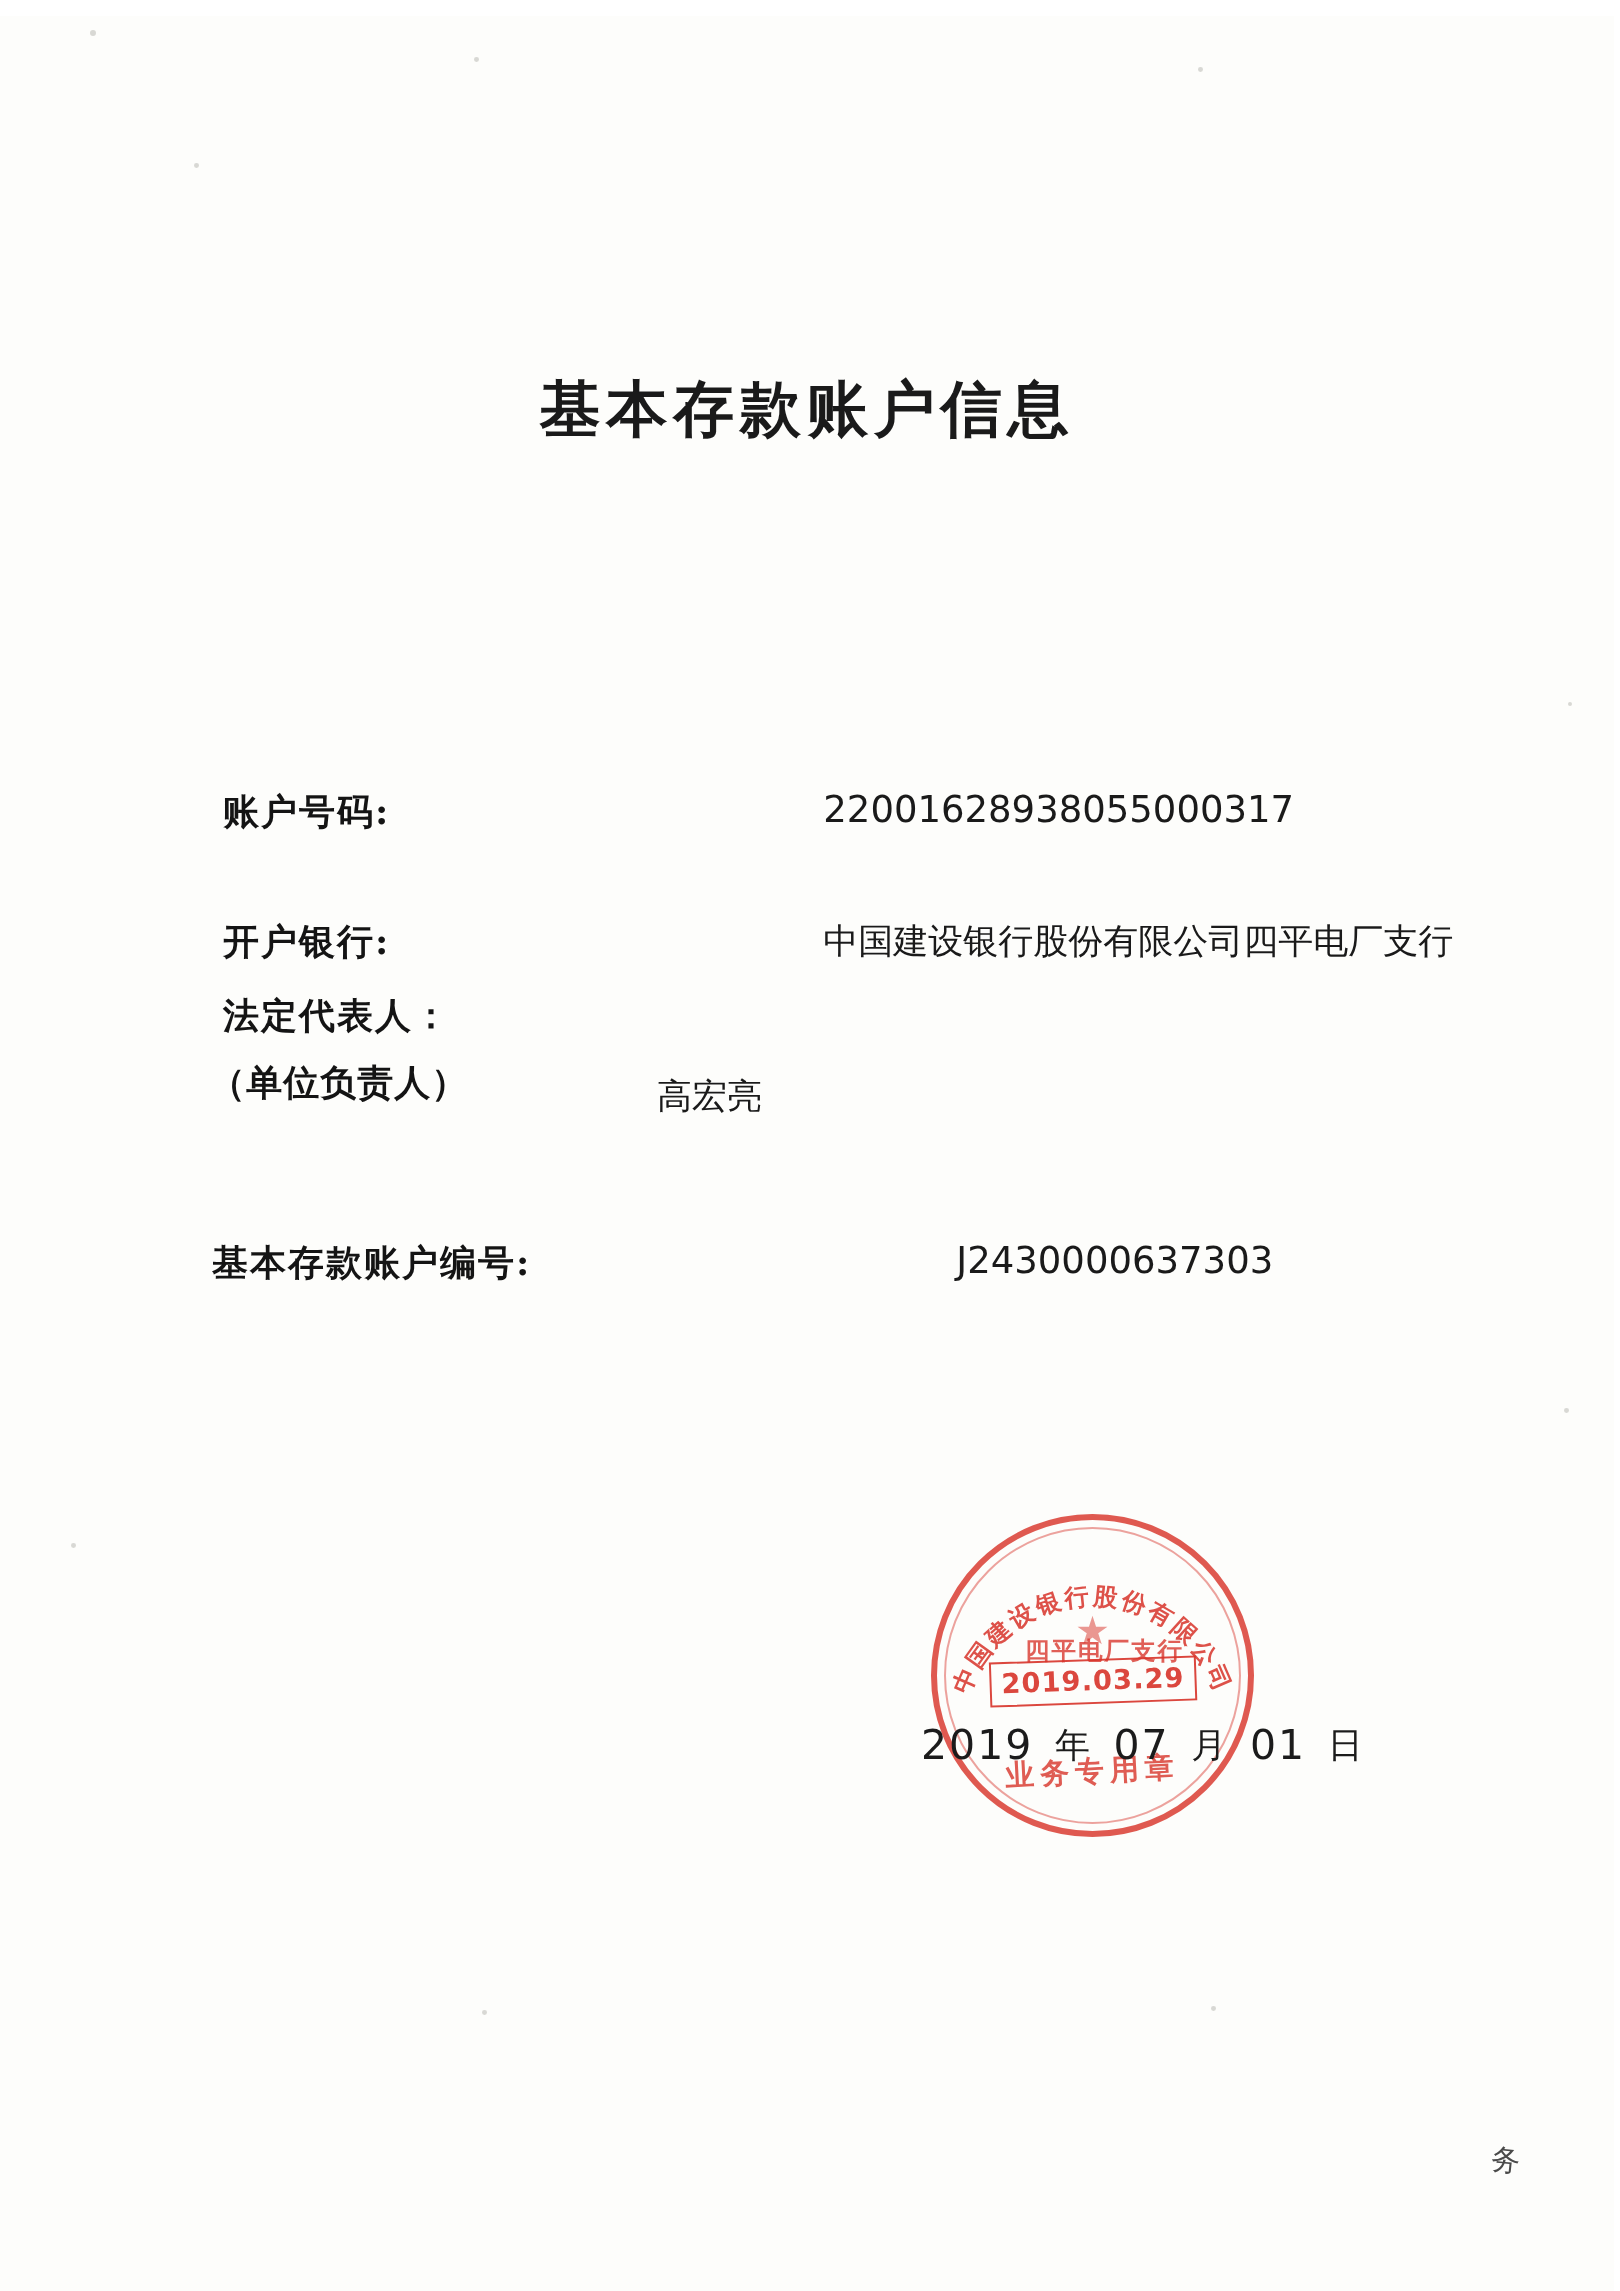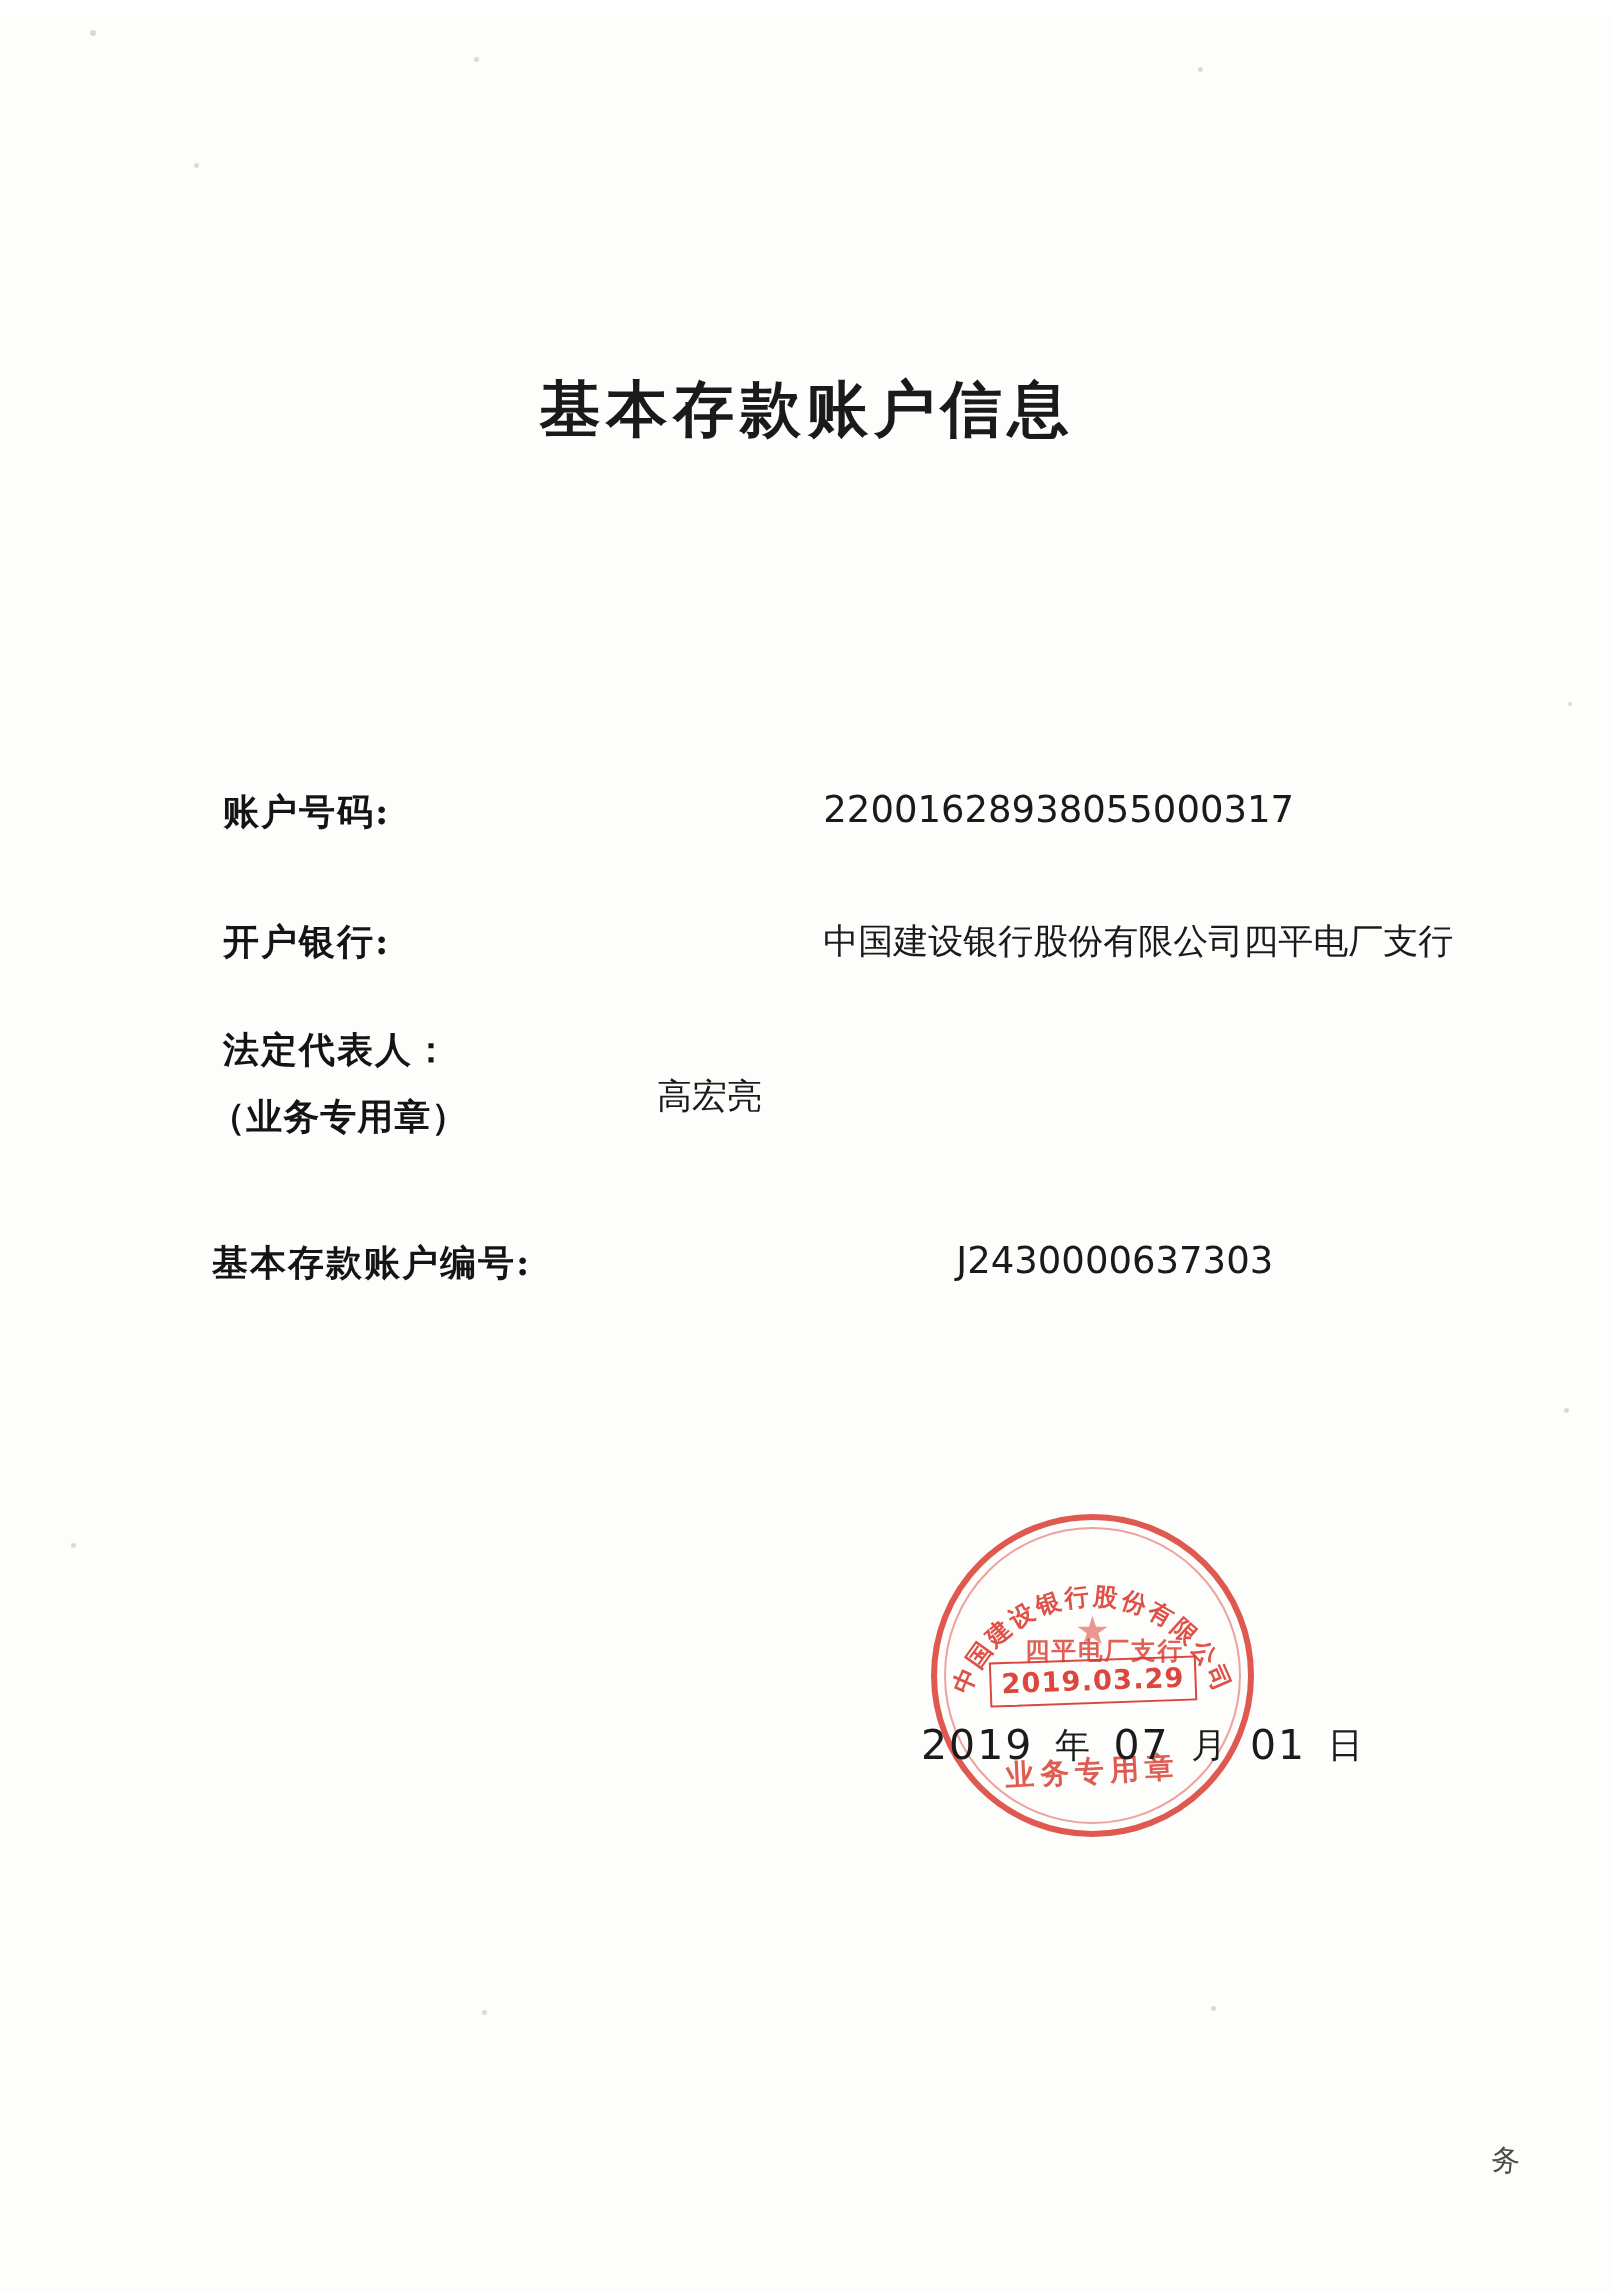--- a/index.html
+++ b/index.html
@@ -67,21 +67,21 @@
   
   #f-name       { top: 606px; left: 223px; }
   #f-name .field-value { margin-left: 433px; }
 
   #f-number     { top: 772px; left: 223px; }
   #f-number .field-value { margin-left: 433px; text-align: center; }
 
   #f-bank       { top: 902px; left: 223px; }
   #f-bank .field-value { margin-left: 433px; }
 
-  #f-rep        { top: 1010px; left: 223px; flex-direction: column; }
+  #f-rep        { top: 976px; left: 223px; flex-direction: column; }
   #f-rep .line2 { margin-top: 17.6px; margin-left: -13.7px; }
   #rep-value    { position: absolute; top: 1057px; left: 657px; }
 
   #f-code       { top: 1223px; left: 212px; }
   #f-code .field-value { margin-left: 425px; }
 
   .date-row {
     position: absolute;
     top: 1705px;
     left: 921px;
@@ -217,21 +217,21 @@
     <div class="field-value num">22001628938055000317</div>
   </div>
 
   <div class="field" id="f-bank">
     <div class="field-label">开户银行:</div>
     <div class="field-value">中国建设银行股份有限公司四平电厂支行</div>
   </div>
 
   <div class="field" id="f-rep">
     <div class="field-label">法定代表人：</div>
-    <div class="field-label thin line2">（业务专用章）</div>
+    <div class="field-label thin line2">（单位负责人）</div>
   </div>
   <div class="field-value" id="rep-value">高宏亮</div>
 
   <div class="field" id="f-code">
     <div class="field-label">基本存款账户编号:</div>
     <div class="field-value num">J2430000637303</div>
   </div>
 
   <div class="seal">
     <div class="ring"></div>

